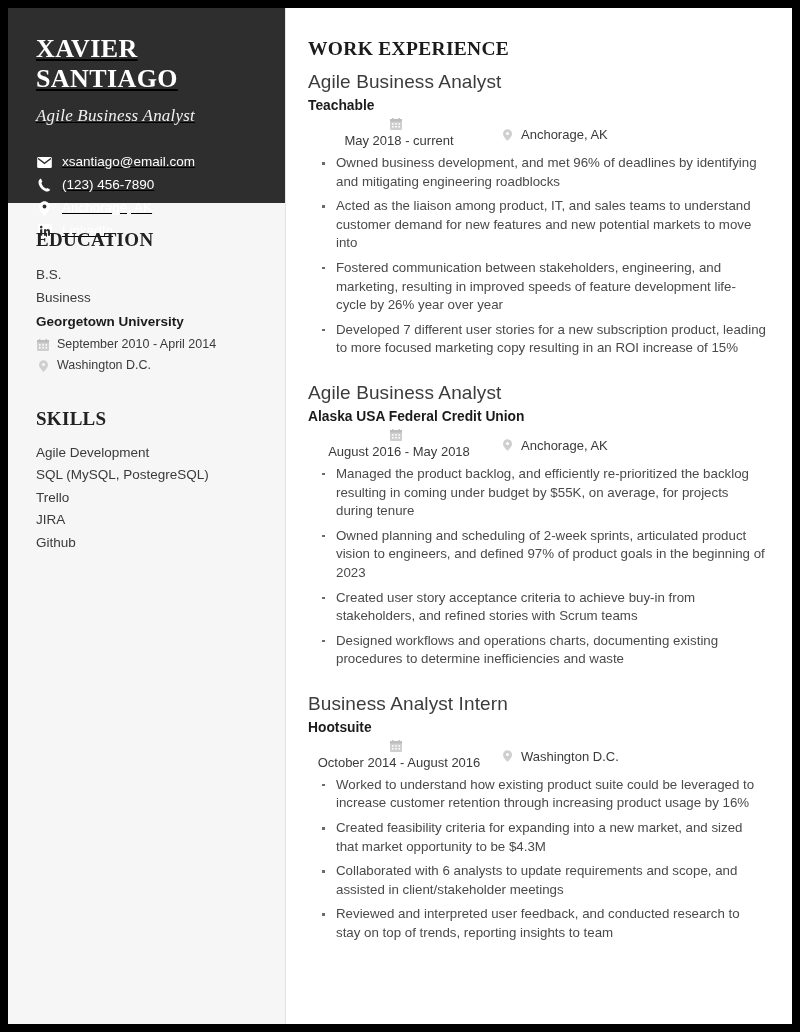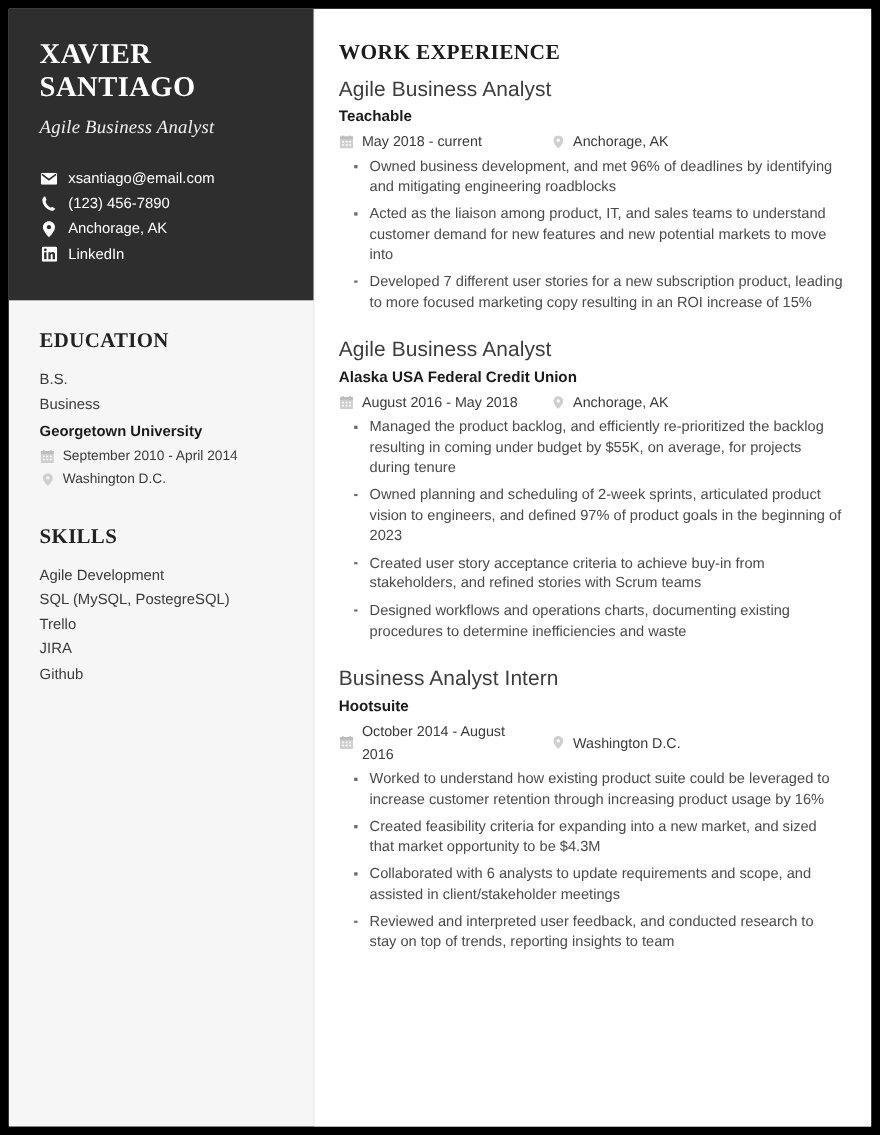--- a/index.html
+++ b/index.html
@@ -32,23 +32,24 @@
     width: 278px;
     height: 1016px;
     background: #f6f6f6;
     border-right: 1px solid #e4e4e4;
     box-sizing: border-box;
   }
 
   .header-block {
     background: #2e2e2e;
     width: 277px;
-    height: 265px;
+    height: 195px;
     box-sizing: border-box;
     padding: 26px 24px 0 28px;
+    text-decoration: underline;
   }
 
   .name {
     font-family: "Liberation Serif", serif;
     font-weight: bold;
     color: #ffffff;
     font-size: 26px;
     line-height: 30px;
     letter-spacing: 0.4px;
   }
@@ -171,21 +172,21 @@
     line-height: 21px;
     margin-top: 1px;
   }
   .job-meta {
     display: flex;
     align-items: center;
     margin-top: 2px;
     margin-bottom: 3px;
   }
   .job-meta .meta-row { margin-right: 10px; font-size: 13px; color: #3a3a3a; }
-  .job-meta .meta-row.date { width: 182px; }
+  .job-meta .meta-row.date { width: 182px; flex-direction: column; }
 
   .bullets {
     margin: 0;
     padding: 0;
     list-style: none;
   }
   .bullets li {
     position: relative;
     padding-left: 28px;
     font-size: 13.3px;
@@ -340,20 +341,21 @@
                 <path d="M5 0 C2.2 0 0 2.2 0 5 C0 8.4 5 13 5 13 C5 13 10 8.4 10 5 C10 2.2 7.8 0 5 0 Z" fill="#cfcfcf"></path>
                 <circle cx="5" cy="4.8" r="1.7" fill="#ffffff"></circle>
               </svg>
           </span>
           <span>Anchorage, AK</span>
         </div>
       </div>
       <ul class="bullets">
         <li>Owned business development, and met 96% of deadlines by identifying and mitigating engineering roadblocks</li>
         <li>Acted as the liaison among product, IT, and sales teams to understand customer demand for new features and new potential markets to move into</li>
+        <li>Fostered communication between stakeholders, engineering, and marketing, resulting in improved speeds of feature development life-cycle by 26% year over year</li>
         <li>Developed 7 different user stories for a new subscription product, leading to more focused marketing copy resulting in an ROI increase of 15%</li>
       </ul>
     </section>
 
     <section class="job">
       <div class="job-title">Agile Business Analyst</div>
       <div class="job-company">Alaska USA Federal Credit Union</div>
       <div class="job-meta">
         <div class="meta-row date">
           <span class="meta-ico">

